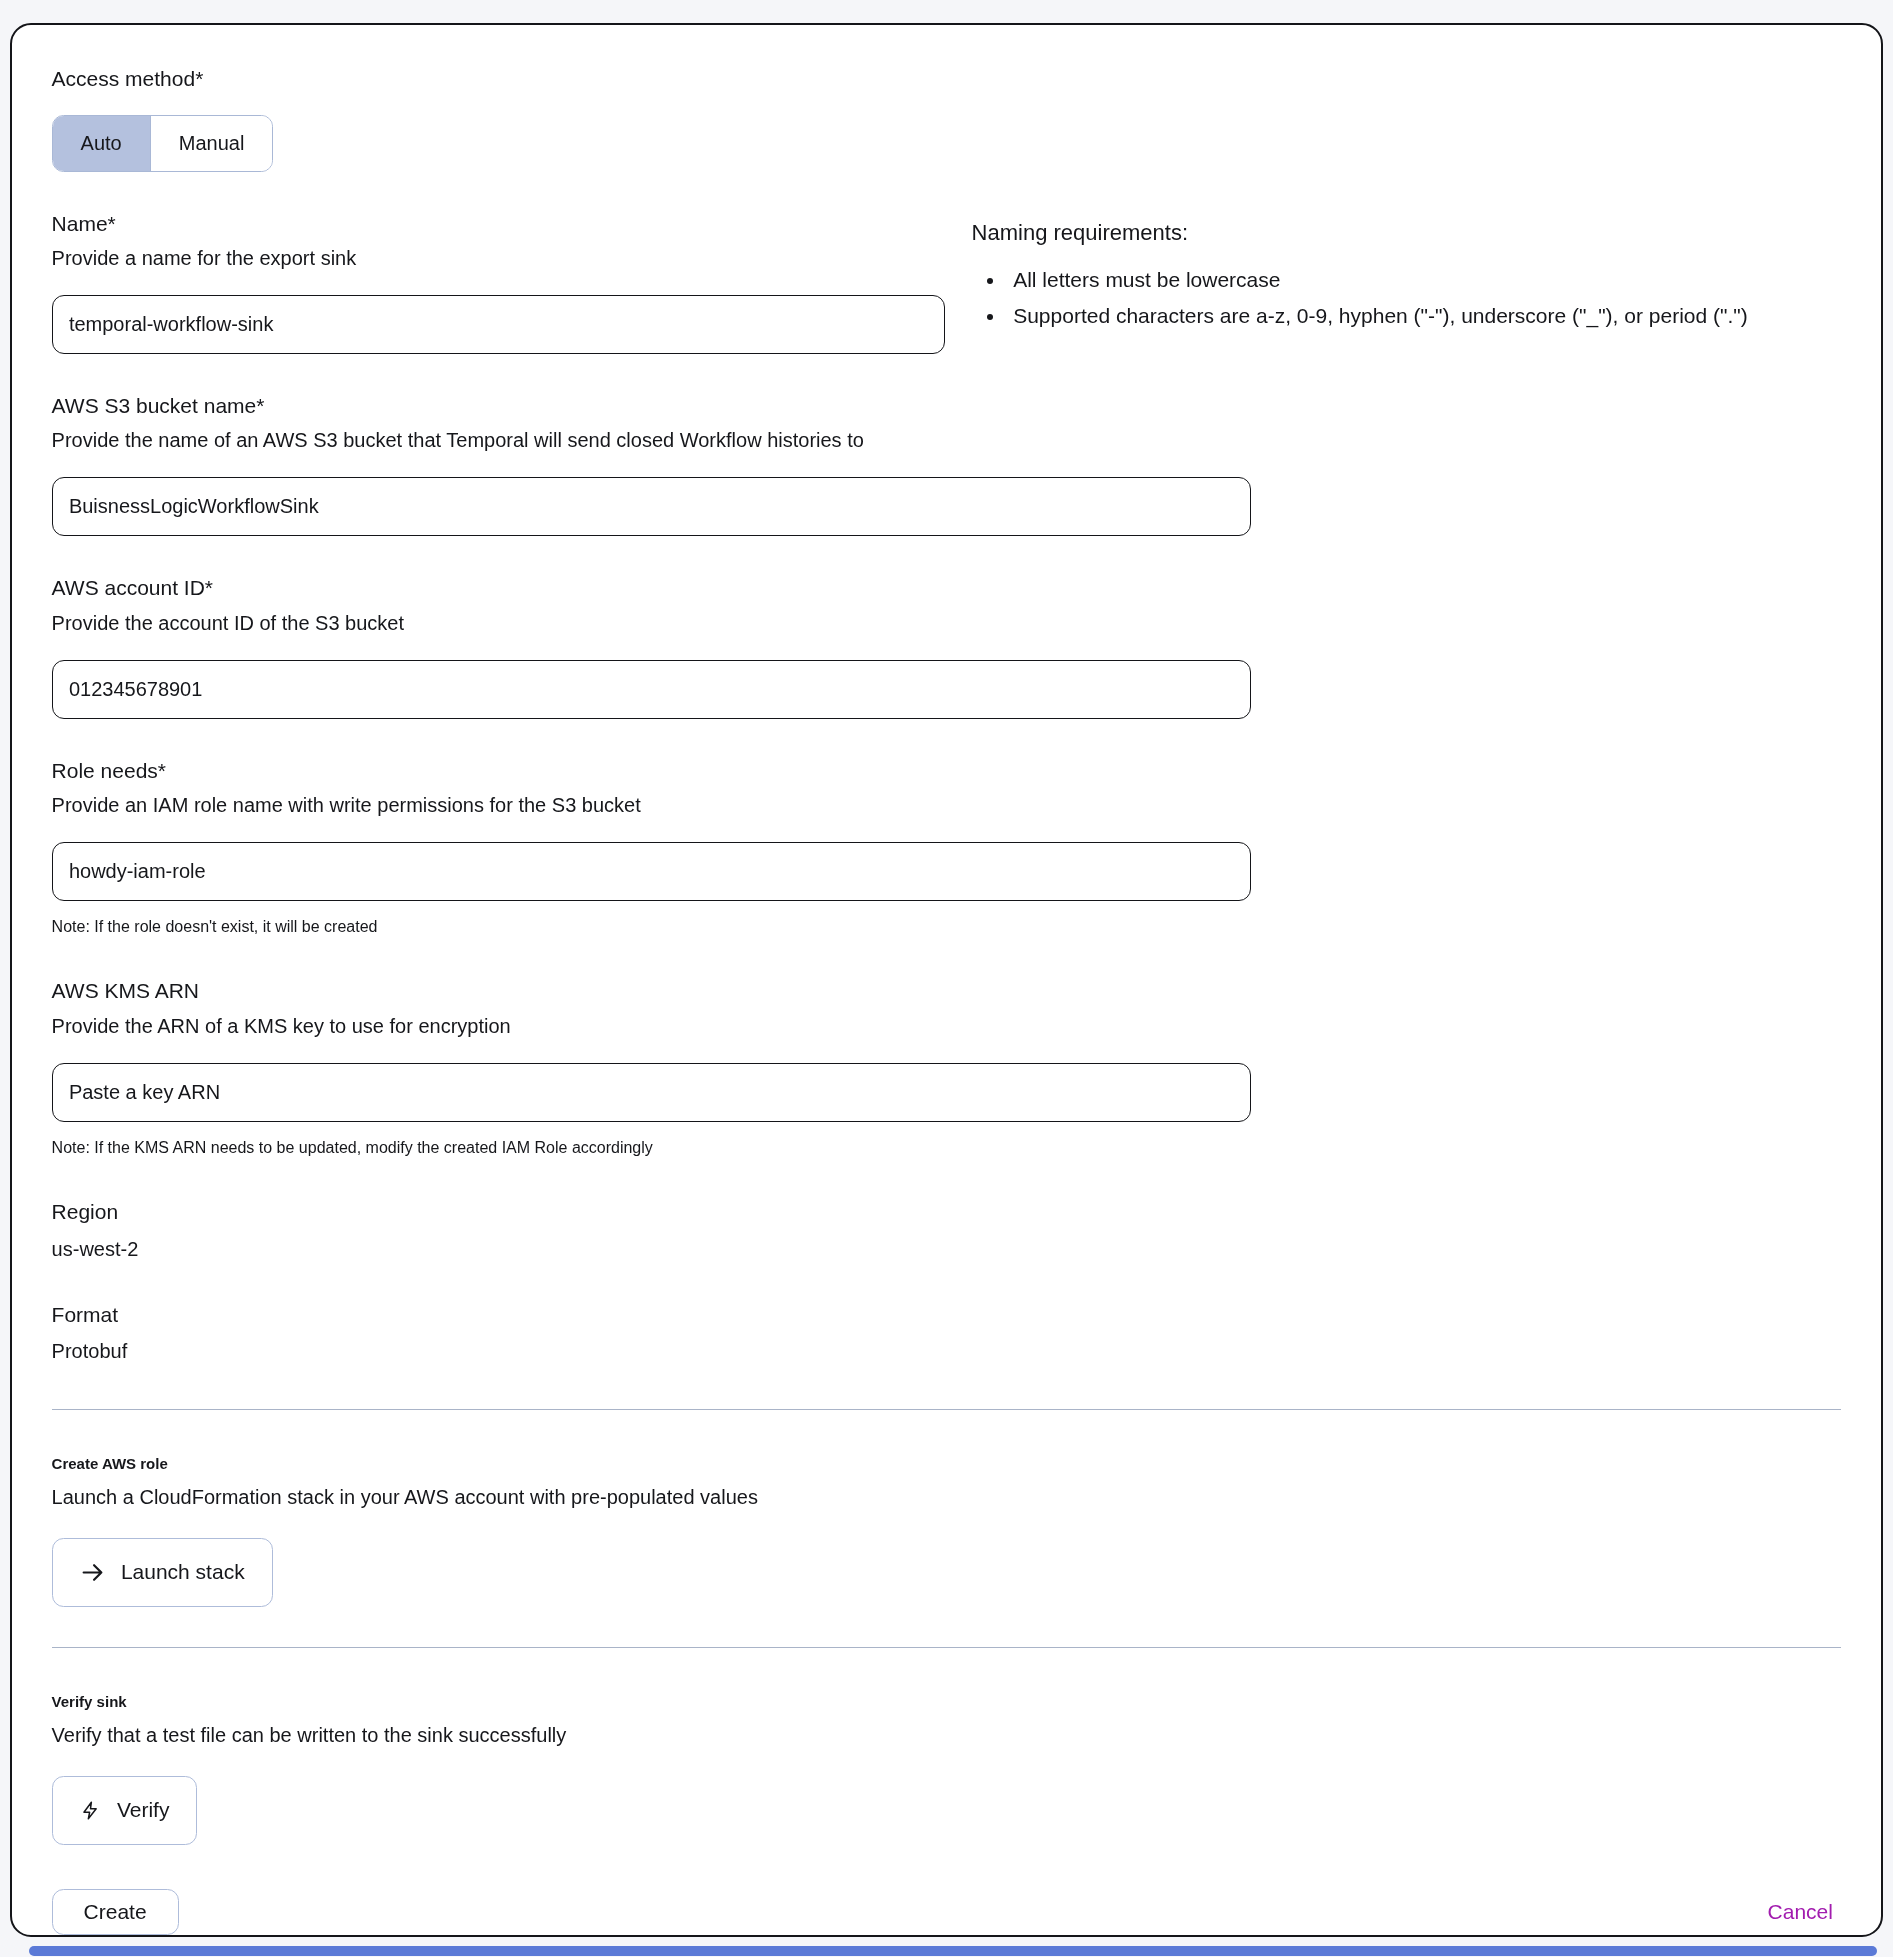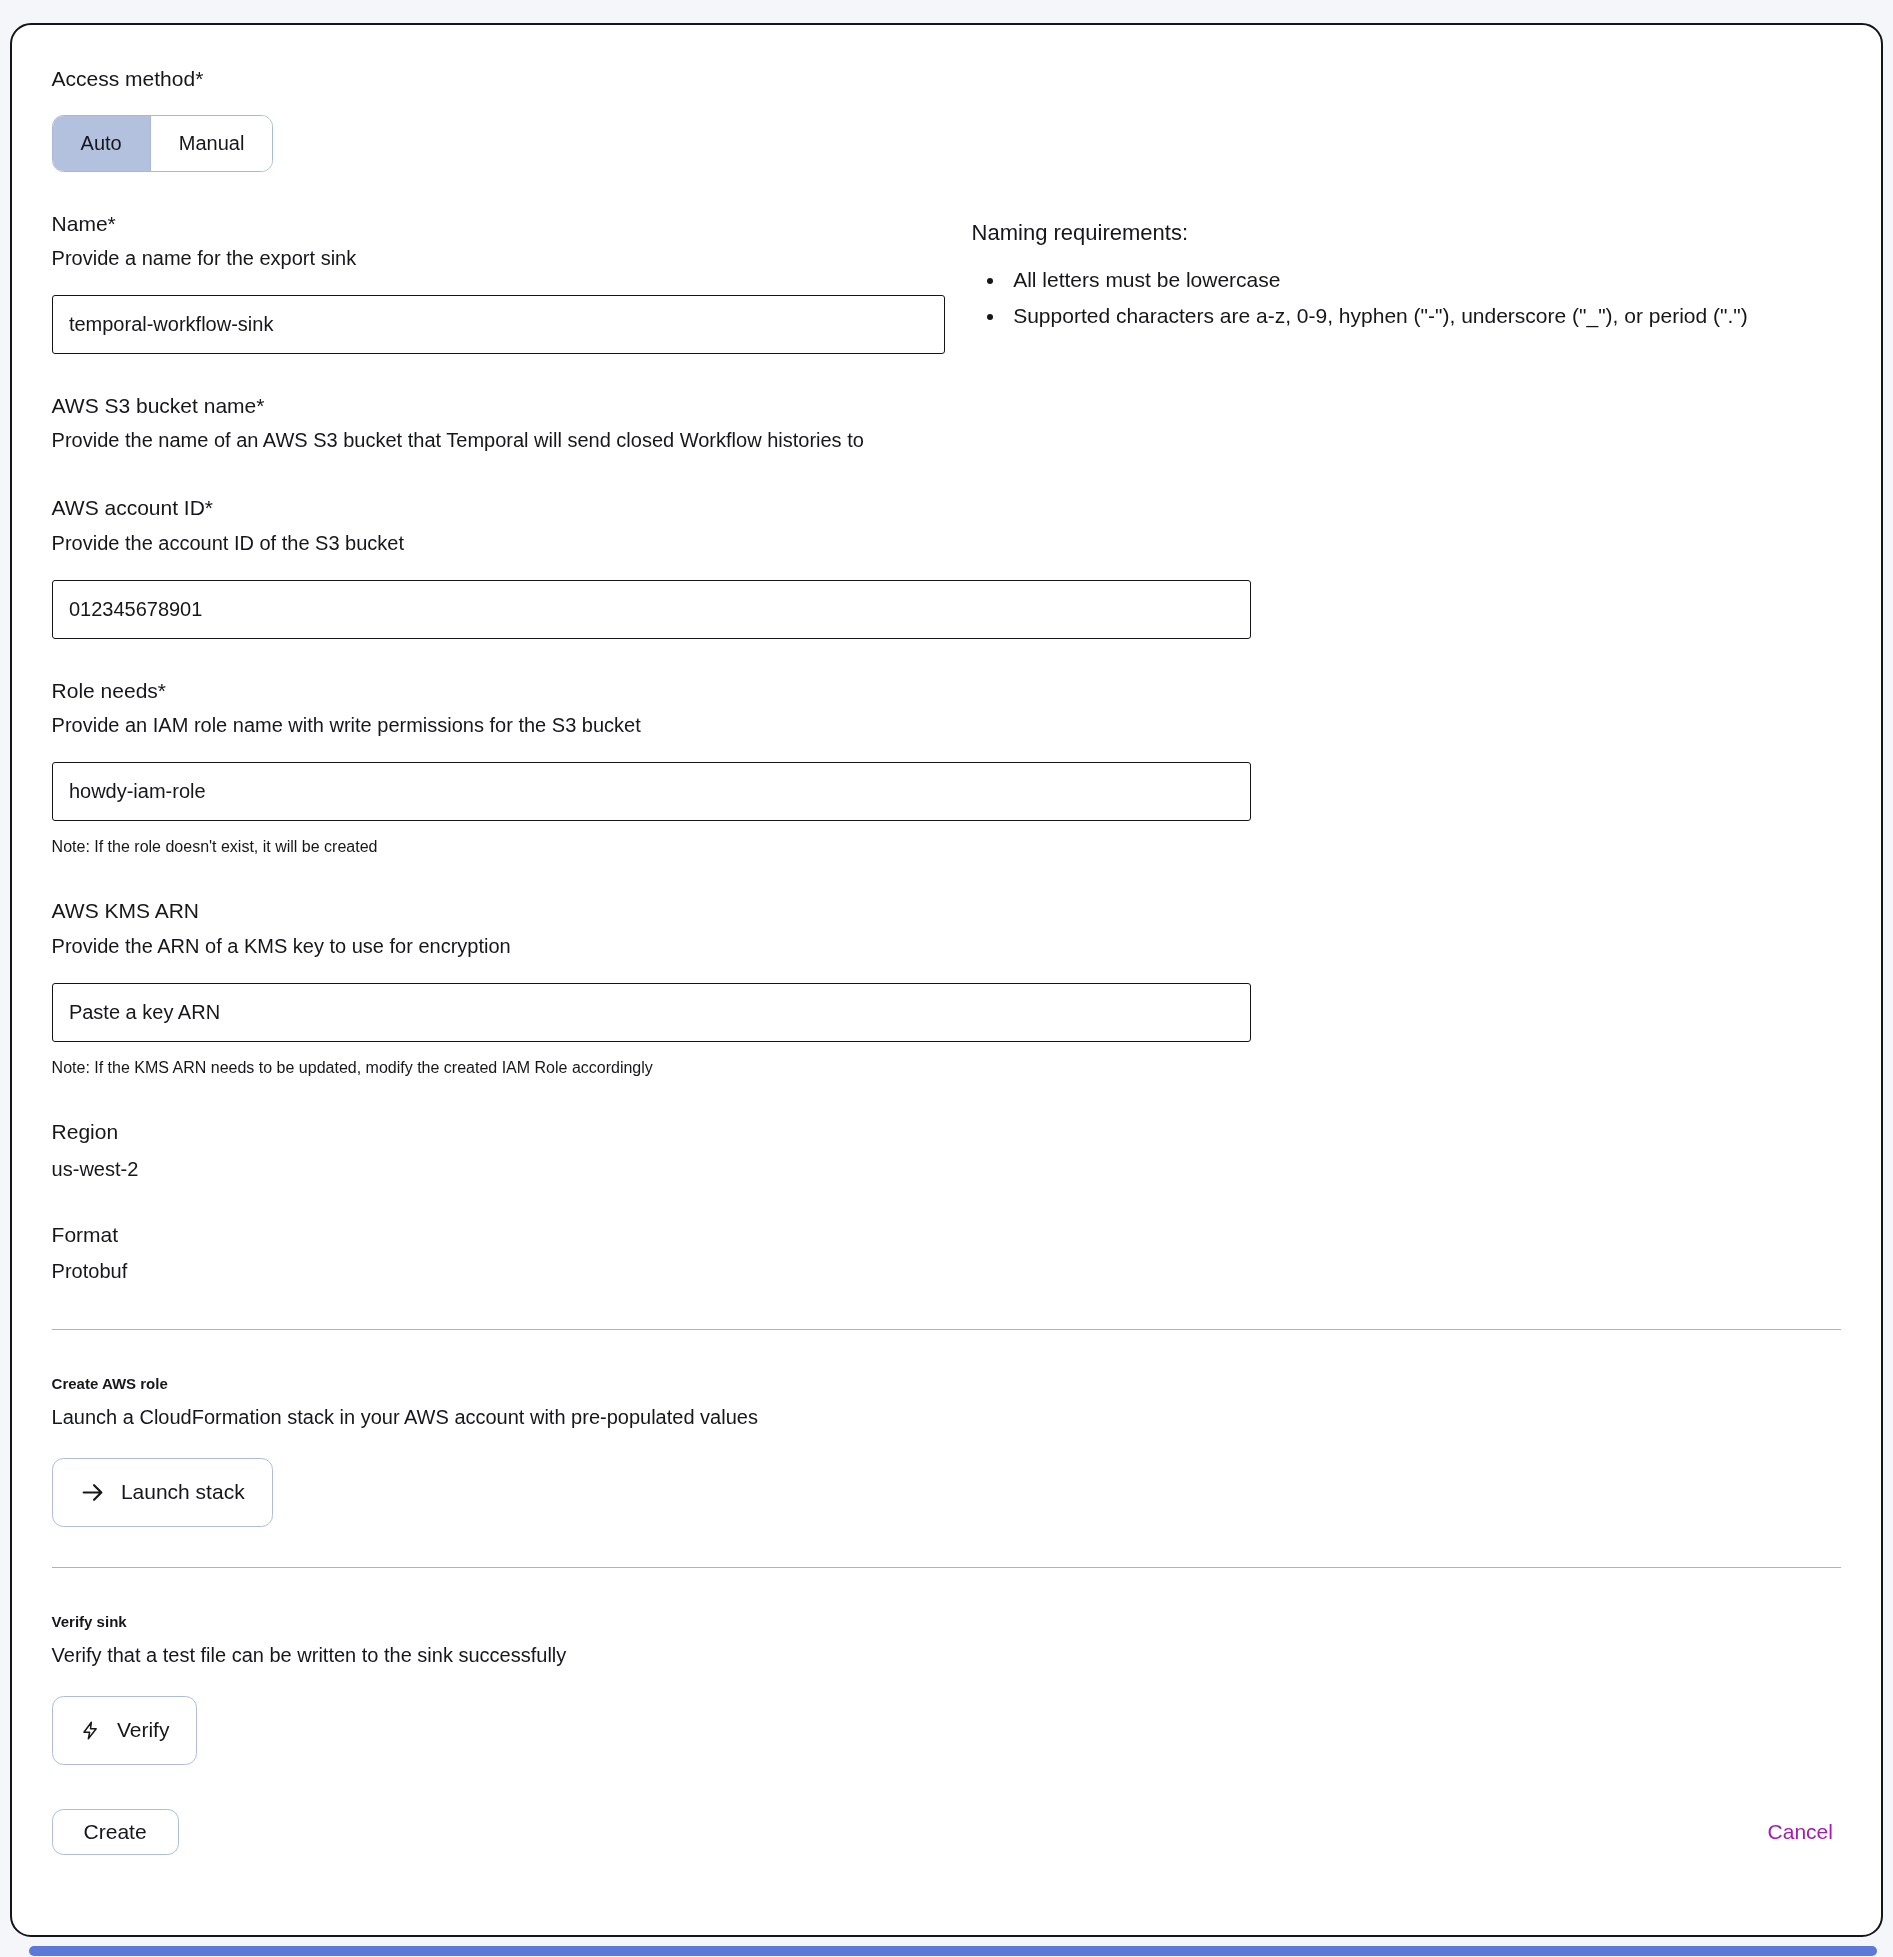--- a/index.html
+++ b/index.html
@@ -15,21 +15,21 @@
     padding:38px 40px;box-sizing:border-box;
   }
   .label{font-size:21px;line-height:32.5px;}
   .desc{font-size:20px;line-height:32px;margin-top:1.9px;}
   .note{font-size:16px;line-height:25px;margin-top:13.4px;}
   .field{margin-bottom:36px;}
   .static-value{font-size:20px;line-height:32px;margin-top:3.8px;}
 
   input.text{
     display:block;margin-top:21px;height:59px;
-    border:1.9px solid #141519;border-radius:3px;
+    border:1.9px solid #141519;border-radius:12px;
     padding:0 16.3px;font-size:20px;font-family:inherit;
     color:#16171b;background:#fff;box-sizing:border-box;outline:none;
   }
   input.text::placeholder{color:#16171b;opacity:1;}
   .w-narrow{width:893px;}
   .w-wide{width:1199px;}
 
   .toggle{
     display:inline-flex;margin-top:19px;border:1.5px solid #a9b8d6;
     border-radius:11.5px;overflow:hidden;background:#fff;
@@ -93,20 +93,21 @@
     <div class="naming-title">Naming requirements:</div>
     <ul>
       <li>All letters must be lowercase</li>
       <li>Supported characters are a-z, 0-9, hyphen ("-"), underscore ("_"), or period (".")</li>
     </ul>
   </div>
 
   <div class="field">
     <div class="label">AWS S3 bucket name*</div>
     <div class="desc">Provide the name of an AWS S3 bucket that Temporal will send closed Workflow histories to</div>
+    <input type="text" class="text w-wide" value="BuisnessLogicWorkflowSink" style="">
   </div>
 
   <div class="field">
     <div class="label">AWS account ID*</div>
     <div class="desc">Provide the account ID of the S3 bucket</div>
     <input type="text" class="text w-wide" value="012345678901" style="">
   </div>
 
   <div class="field">
     <div class="label">Role needs*</div>

